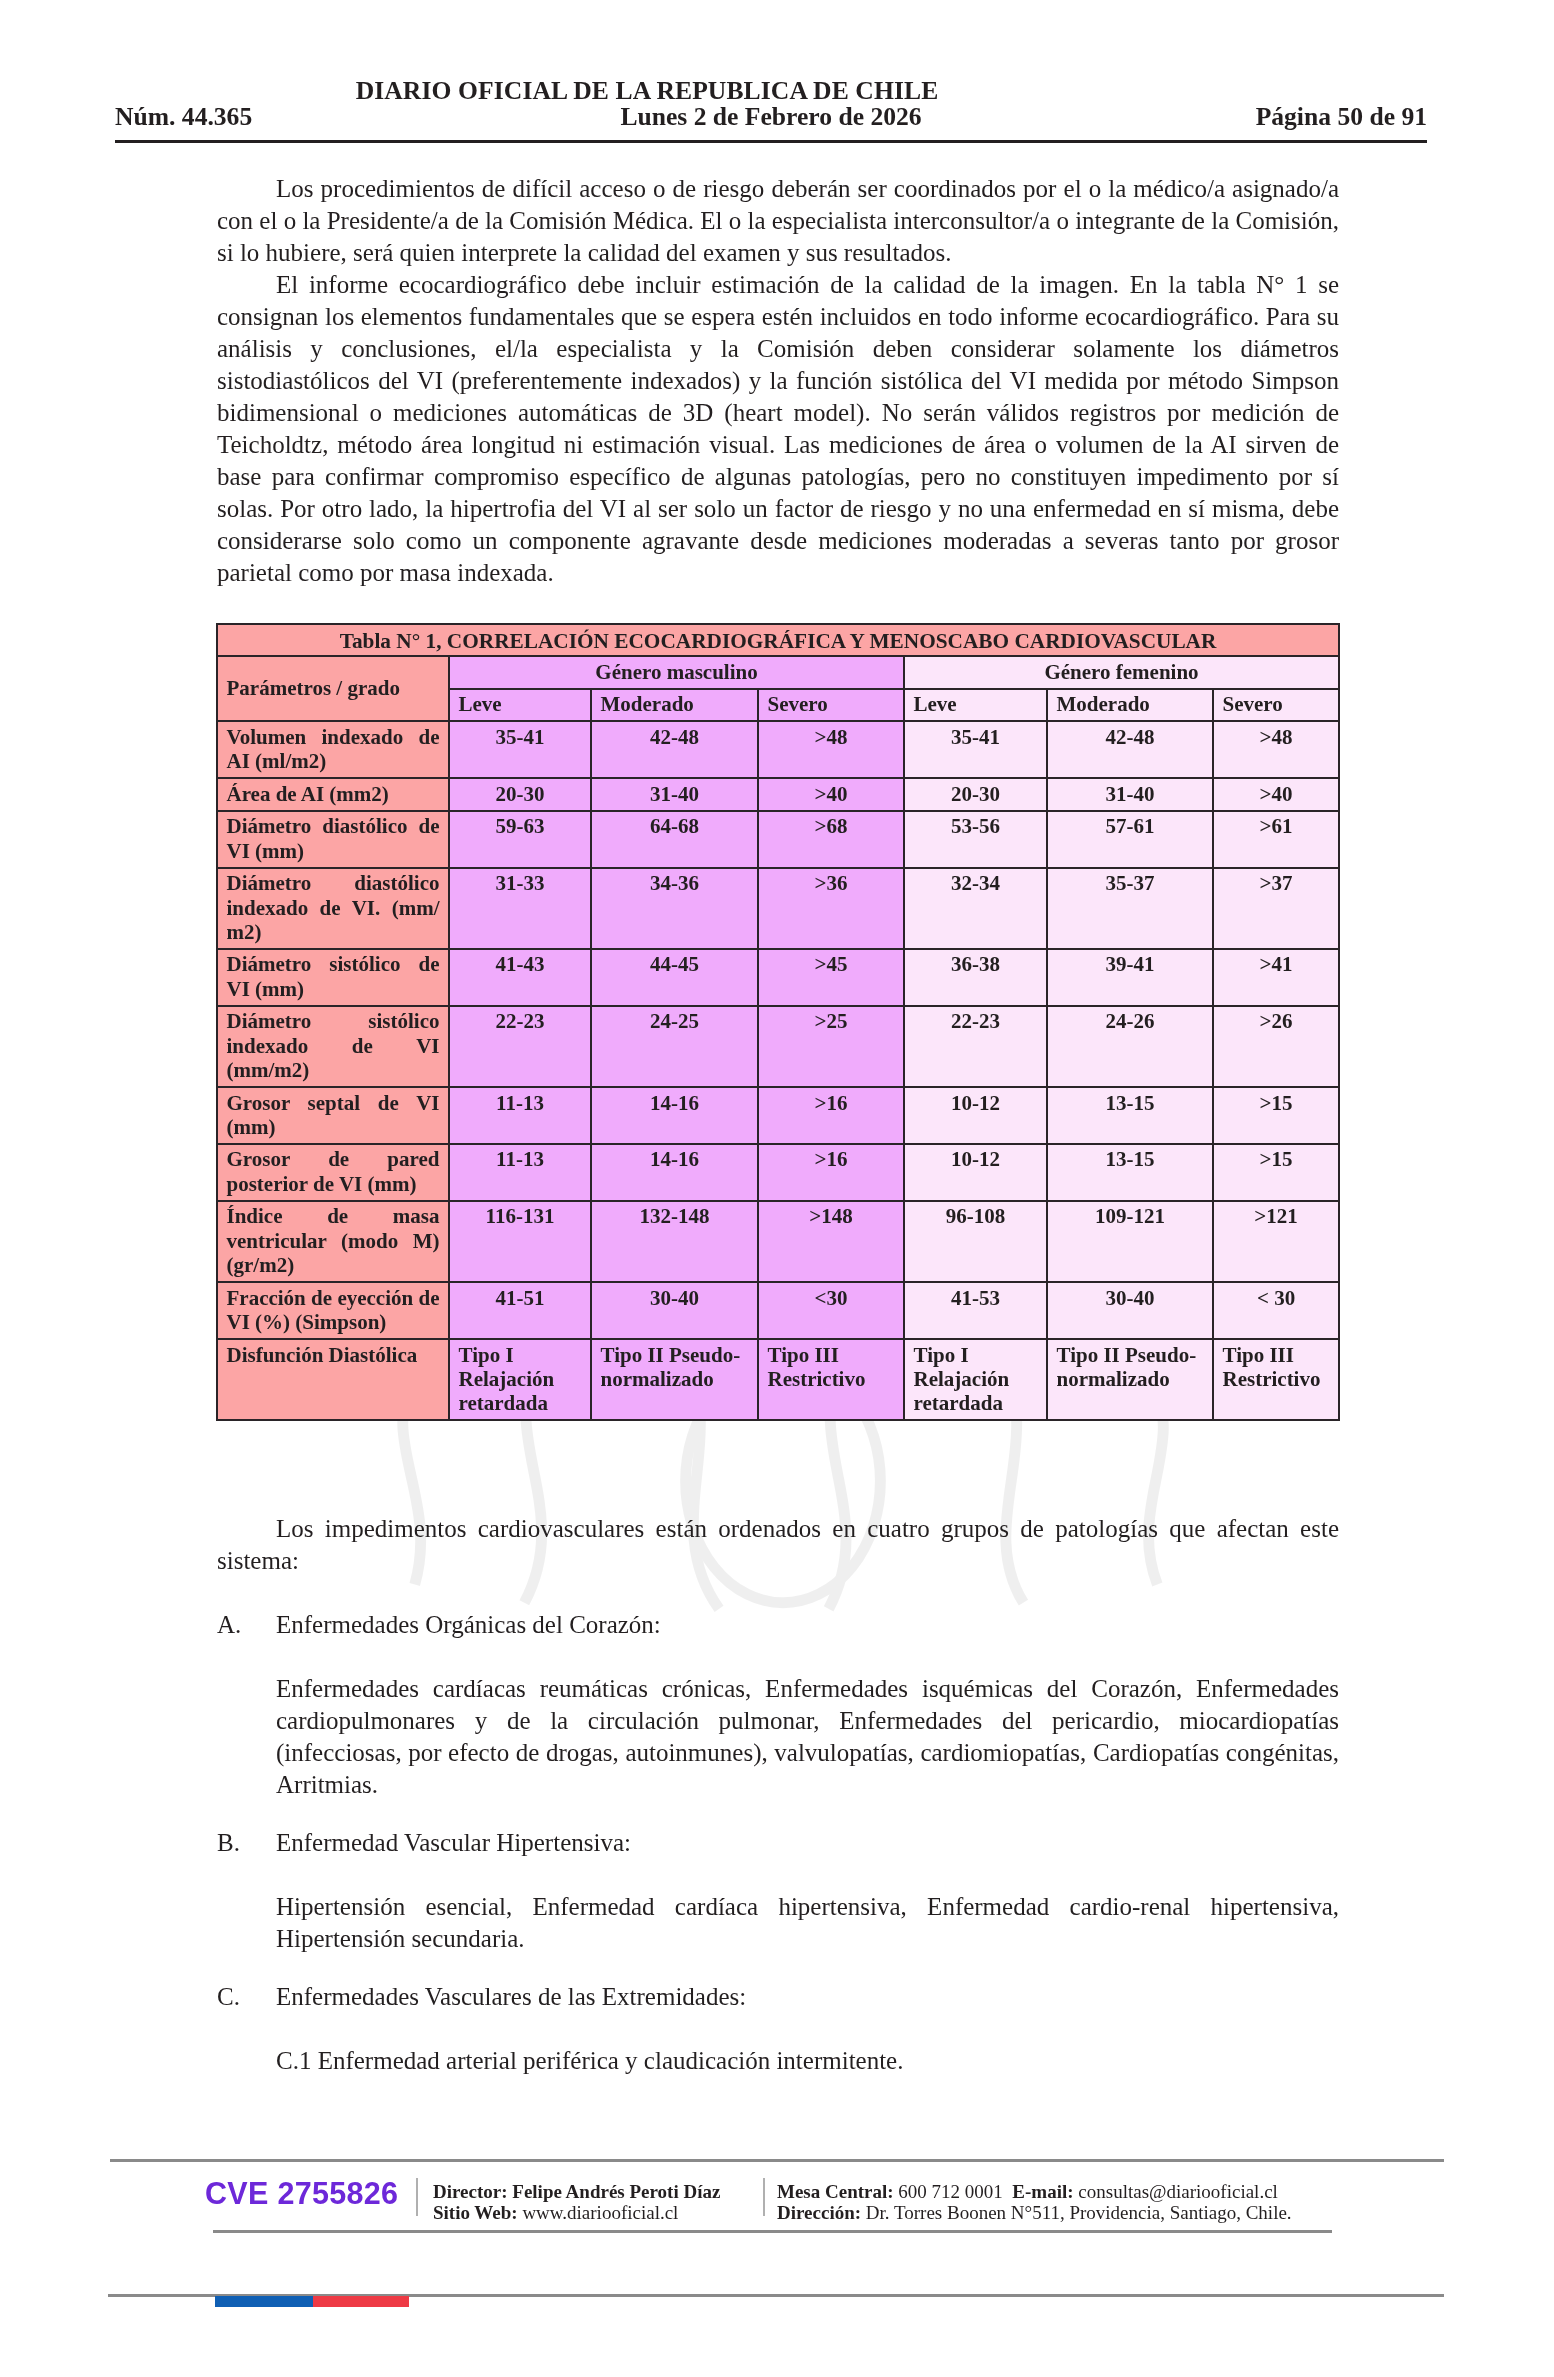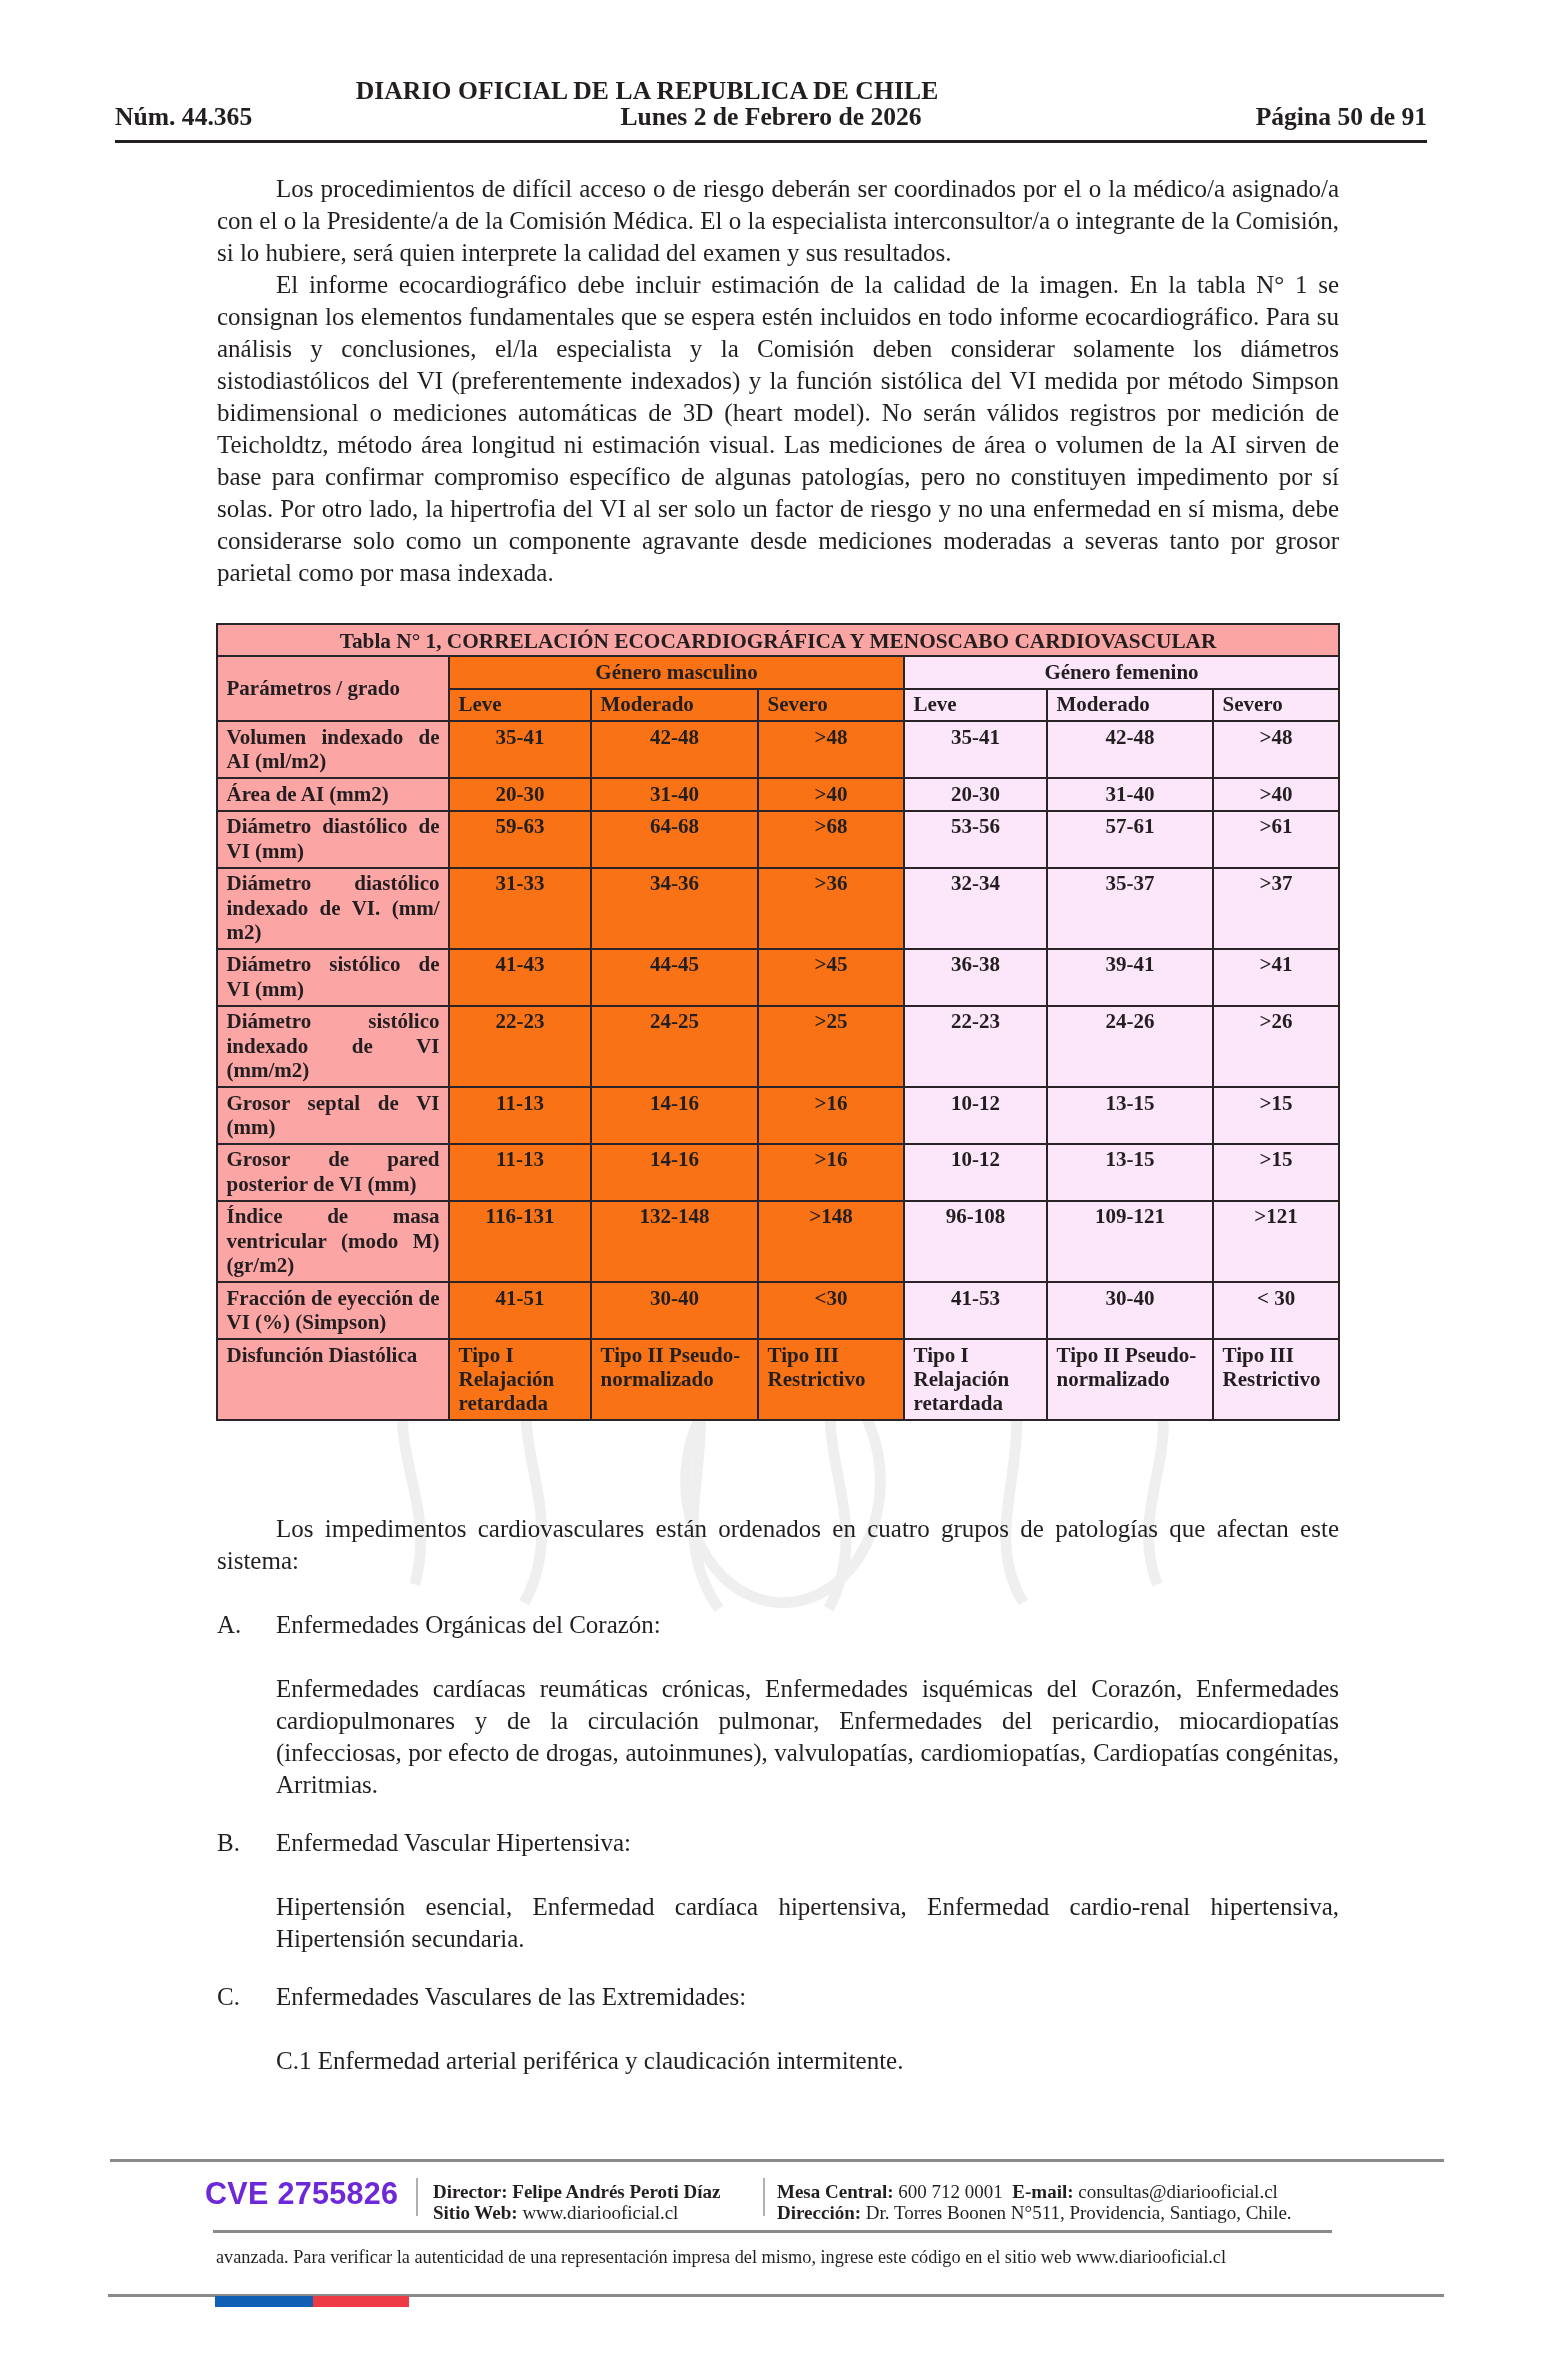--- a/index.html
+++ b/index.html
@@ -21,21 +21,21 @@
           text-align: justify; }
   .body p { margin: 0; text-indent: 59px; }
   #intro { top: 173px; }
 
   
   .tbl-wrap { position: absolute; left: 216px; top: 623px; width: 1123px; }
   table.ecotable { border-collapse: collapse; width: 1123px; table-layout: fixed;
                    font-family: "Liberation Serif", serif; font-weight: bold; font-size: 21px; line-height: 24.4px; }
   table.ecotable td { border: 2.4px solid #2a2428; padding: 2.4px 8.5px 3.7px 8.5px; vertical-align: top; }
   .c-gray { background: #fca5a5; }
-  .c-m { background: #f97316; }
+  .c-m { background: #f0abfc; }
   .c-f { background: #fce6fa; }
   .t-title { text-align: center; font-size: 21.3px; padding: 3.7px 0 2.4px 0 !important; }
   .t-group { text-align: center; }
   .t-param { vertical-align: middle !important; }
   .t-param-label { text-align: justify; text-align-last: left; }
   .t-val { text-align: center; }
   .t-text { text-align: left; }
 
   
   .watermark { position: absolute; left: 341px; top: 1341px; width: 884px; height: 280px; opacity: 0.06; pointer-events: none; }
@@ -252,19 +252,18 @@
     <div><b>Director:</b> <b>Felipe Andrés Peroti Díaz</b></div>
     <div><b>Sitio Web:</b> <span>www.diariooficial.cl</span></div>
   </div>
   <div class="f-sep2"></div>
   <div class="f-col f-mesa">
     <div><b>Mesa Central:</b> <span>600 712 0001</span>&nbsp;&nbsp;<b>E-mail:</b> <span>consultas@diariooficial.cl</span></div>
     <div><b>Dirección:</b> <span>Dr. Torres Boonen N°511, Providencia, Santiago, Chile.</span></div>
   </div>
   <div class="f-line-mid"></div>
   <div class="f-legal">
-    <div>avanzada. Para verificar la autenticidad de una representación impresa del mismo, ingrese este código en el sitio web www.diariooficial.cl</div>
   </div>
   <div class="f-line-bot"></div>
   <div class="f-flag-blue"></div>
   <div class="f-flag-red"></div>
 </div>
 
 
 </body></html>

